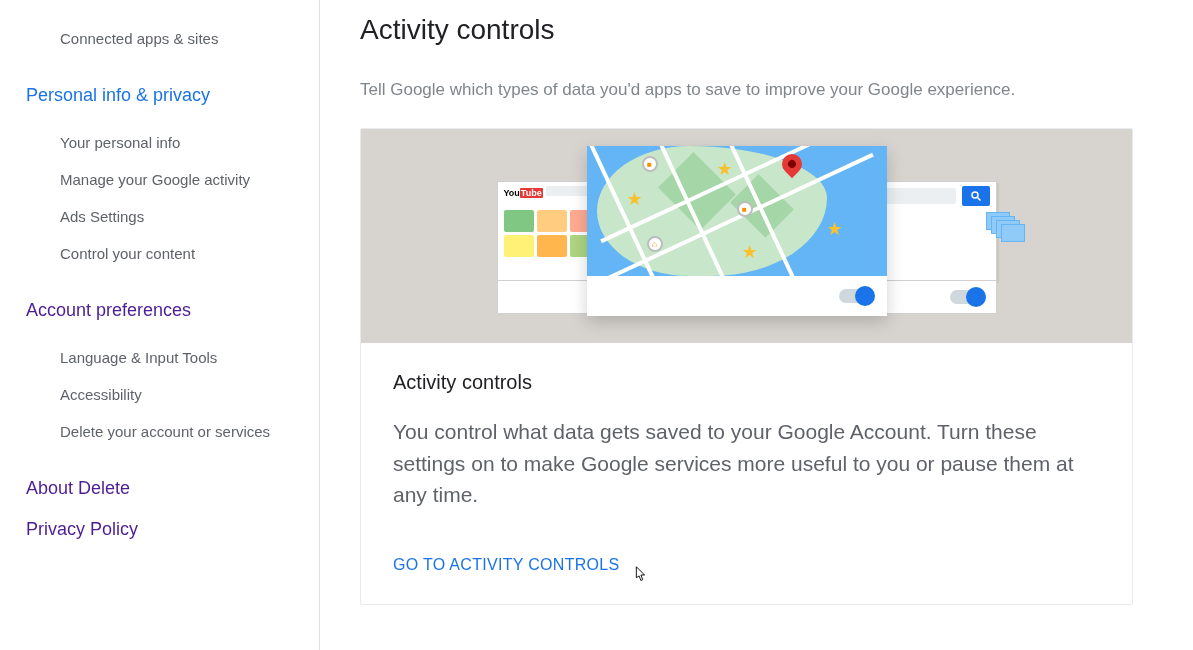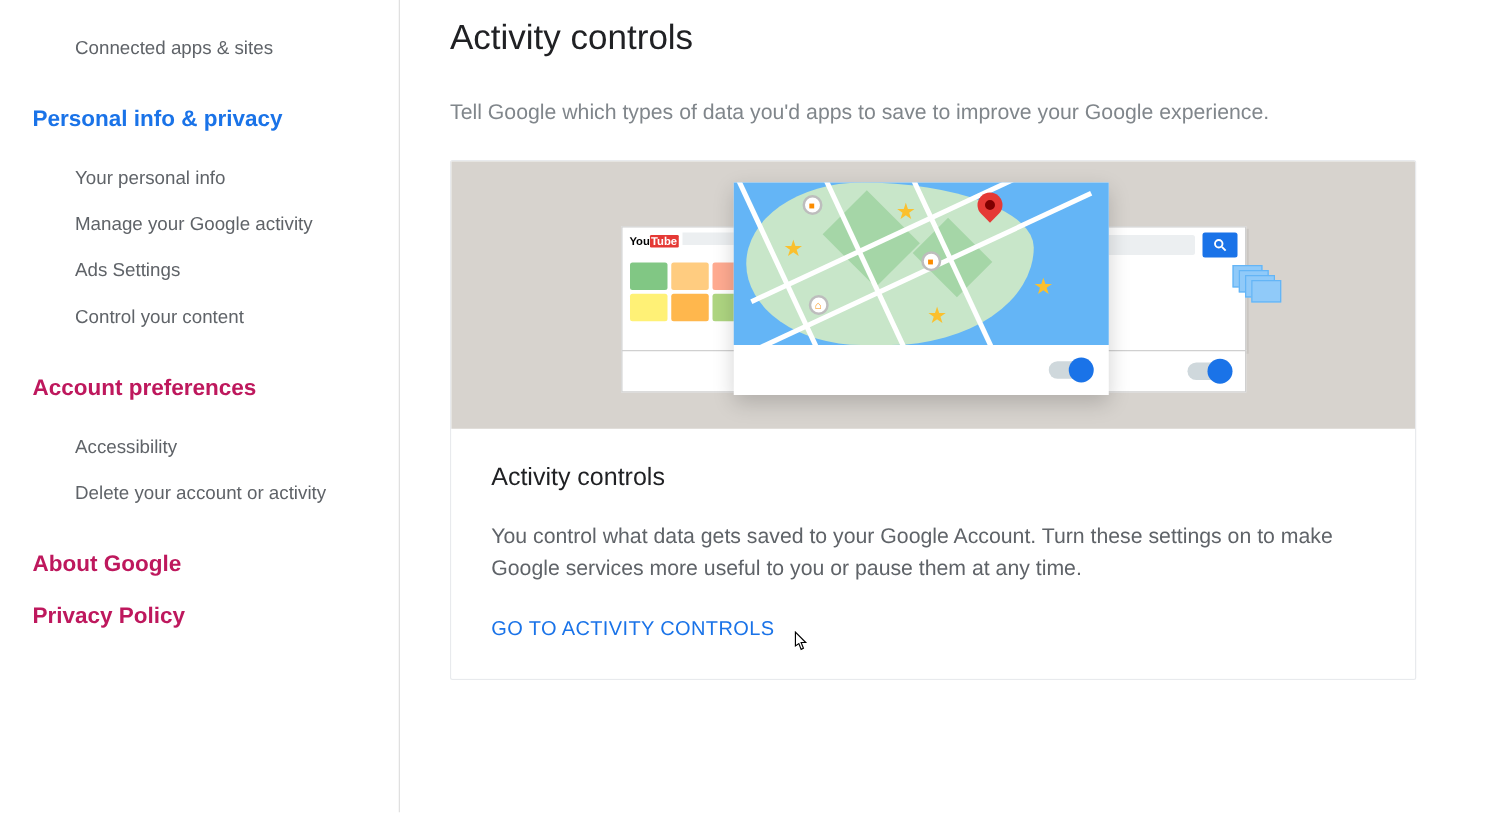--- a/index.html
+++ b/index.html
@@ -14,26 +14,26 @@
   .layout { display: flex; height: 100%; }
   .sidebar {
     width: 320px;
     padding: 20px 20px 20px 26px;
     border-right: 1px solid #e0e0e0;
     flex-shrink: 0;
   }
   .nav-group { margin-bottom: 28px; }
   .nav-heading {
     font-size: 18px;
-    font-weight: 700;
-    color: #be185d;
+    font-weight: 400;
+    color: #4c1d95;
     margin-bottom: 18px;
     cursor: pointer;
   }
-  .nav-heading.active { color: #1a73e8; font-weight: 700; }
+  .nav-heading.active { color: #1a73e8; font-weight: 400; }
   .nav-item {
     font-size: 15px;
     color: #5f6368;
     padding: 10px 0 10px 34px;
     cursor: pointer;
   }
   .nav-heading.simple { margin-bottom: 20px; }
 
   .main {
     flex: 1;
@@ -110,21 +110,21 @@
   }
   .land { position:absolute; background:#c8e6c9; }
   .road { position:absolute; background:#fff; }
   .star { color:#fbc02d; position:absolute; font-size:18px;}
   .circ { position:absolute; width:16px; height:16px; border:2px solid #bdbdbd; border-radius:50%; background:#fff; display:flex; align-items:center; justify-content:center;}
   .pin { position:absolute; width:20px; height:20px; background:#e53935; border-radius:50% 50% 50% 0; transform:rotate(-45deg);}
   .pin::after{content:''; width:8px; height:8px; background:#7f0000; border-radius:50%; position:absolute; top:6px; left:6px;}
 
   .card-body { padding: 28px 32px 30px 32px; background:#fff; }
   .card-title { font-size: 20px; color:#202124; font-weight:400; margin-bottom:22px;}
-  .card-text { font-size:17px; color:#5f6368; line-height:1.5; margin-bottom:28px;}
+  .card-text { font-size:21px; color:#5f6368; line-height:1.5; margin-bottom:45px;}
   .card-link { font-size:16px; font-weight:500; color:#1a73e8; letter-spacing:.3px; cursor:pointer; text-transform:uppercase; display:inline-block;}
 
   .cursor {
     position:absolute; width:22px; height:26px; pointer-events:none;
   }
 </style>
 </head>
 <body>
 
 <div class="layout">
@@ -136,26 +136,27 @@
     <div class="nav-group">
       <div class="nav-heading active">Personal info &amp; privacy</div>
       <div class="nav-item">Your personal info</div>
       <div class="nav-item">Manage your Google activity</div>
       <div class="nav-item">Ads Settings</div>
       <div class="nav-item">Control your content</div>
     </div>
 
     <div class="nav-group">
       <div class="nav-heading">Account preferences</div>
+      <div class="nav-item">Language &amp; Input Tools</div>
       <div class="nav-item">Accessibility</div>
-      <div class="nav-item">Delete your account or activity</div>
-    </div>
-
-    <div class="nav-group">
-      <div class="nav-heading simple">About Google</div>
+      <div class="nav-item">Delete your account or services</div>
+    </div>
+
+    <div class="nav-group">
+      <div class="nav-heading simple">About Delete</div>
       <div class="nav-heading simple">Privacy Policy</div>
     </div>
   </aside>
 
   <main class="main">
     <h1 class="page-title">Activity controls</h1>
     <p class="page-subtitle">Tell Google which types of data you'd apps to save to improve your Google experience.</p>
 
     <div class="card">
       <div class="card-hero">

